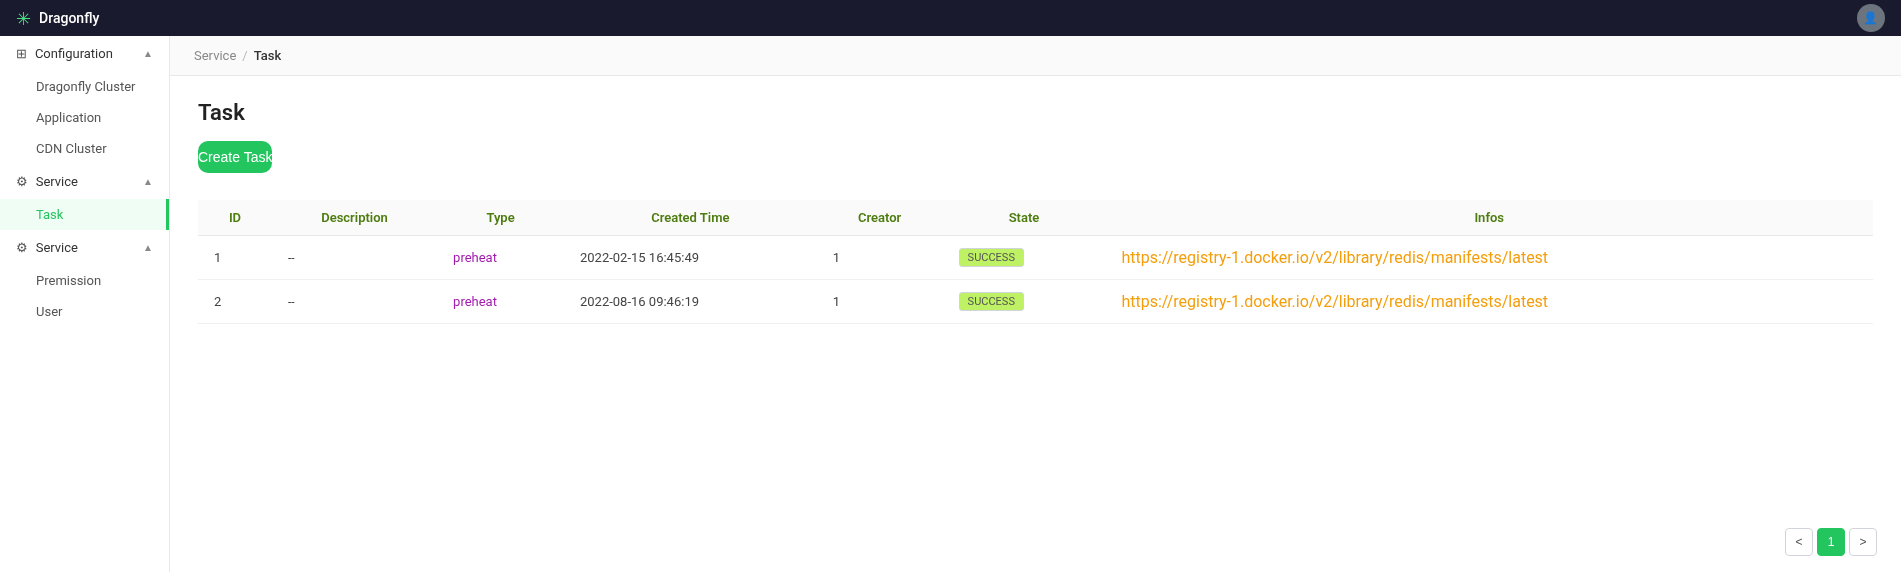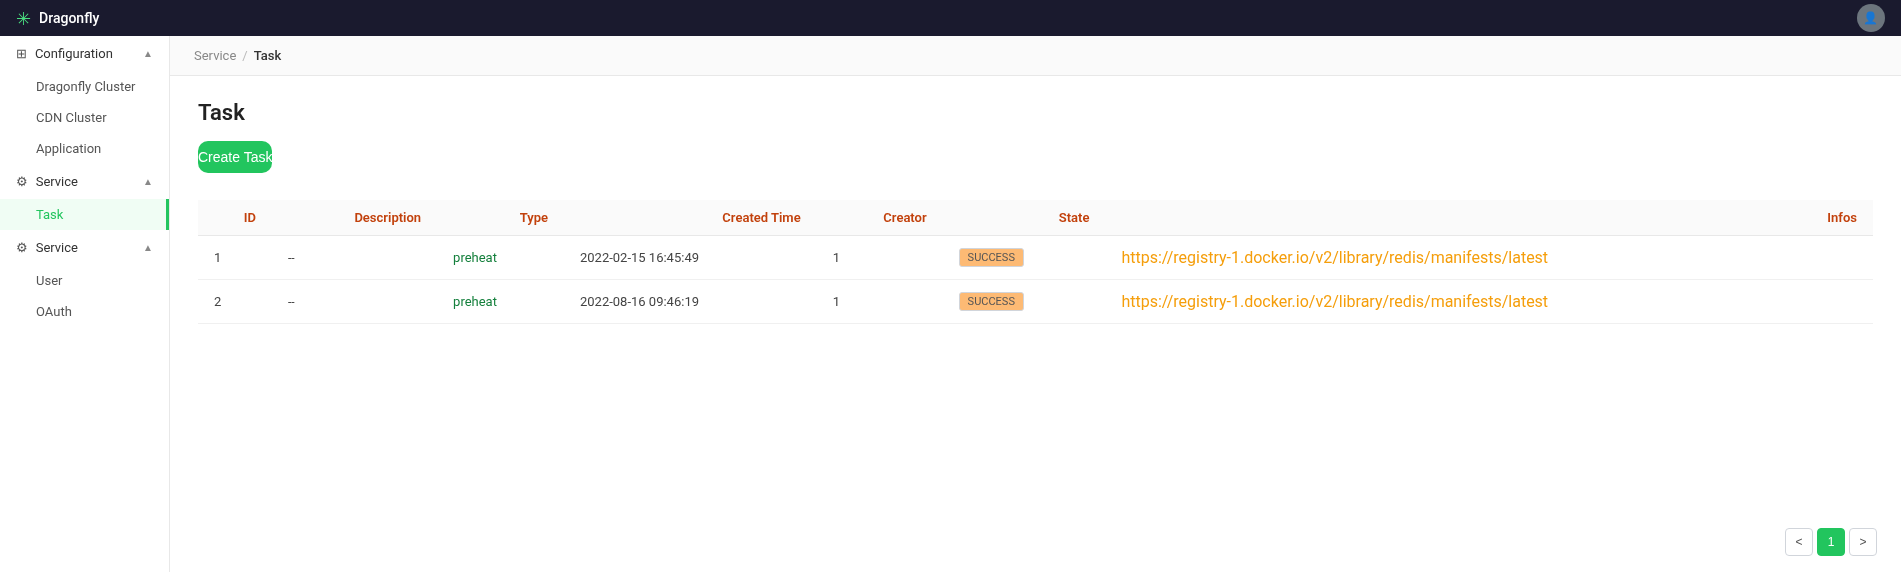--- a/index.html
+++ b/index.html
@@ -143,51 +143,51 @@
       font-weight: 500;
     }
 
     
     .task-table {
       width: 100%;
       border-collapse: collapse;
       font-size: 13px;
     }
     .task-table th {
-      text-align: right;
+      text-align: center;
       padding: 10px 16px;
       font-weight: 600;
-      color: #c2410c;
+      color: #4d7c0f;
       border-bottom: 1px solid #e8e8e8;
       background: #fafafa;
     }
     .task-table td {
       padding: 12px 16px;
       color: #444;
       border-bottom: 1px solid #f0f0f0;
     }
     .type-link {
-      color: #15803d;
+      color: #a21caf;
       cursor: pointer;
       text-decoration: none;
     }
     .info-link {
       color: #f59e0b;
       cursor: pointer;
       text-decoration: none;
       font-size: 16px;
     }
     .status-badge {
       display: inline-block;
       padding: 2px 8px;
       border: 1px solid #d1d5db;
       border-radius: 3px;
       font-size: 11px;
       color: #555;
-      background: #fdba74;
+      background: #bef264;
     }
 
     
     .pagination {
       position: fixed;
       bottom: 16px;
       right: 24px;
       display: flex;
       align-items: center;
       gap: 4px;
@@ -234,24 +234,24 @@
         <span class="section-title-wrap">
           <span class="section-icon">⊞</span>
           <span>Configuration</span>
         </span>
         <span class="chevron">▲</span>
       </div>
       <div class="sidebar-item">
         <span>Dragonfly Cluster</span>
       </div>
       <div class="sidebar-item">
+        <span>Application</span>
+      </div>
+      <div class="sidebar-item">
         <span>CDN Cluster</span>
-      </div>
-      <div class="sidebar-item">
-        <span>Application</span>
       </div>
     </div>
 
     <div class="sidebar-section">
       <div class="sidebar-section-header">
         <span class="section-title-wrap">
           <span class="section-icon">⚙</span>
           <span>Service</span>
         </span>
         <span class="chevron">▲</span>
@@ -263,24 +263,24 @@
 
     <div class="sidebar-section">
       <div class="sidebar-section-header">
         <span class="section-title-wrap">
           <span class="section-icon">⚙</span>
           <span>Service</span>
         </span>
         <span class="chevron">▲</span>
       </div>
       <div class="sidebar-item">
+        <span>Premission</span>
+      </div>
+      <div class="sidebar-item">
         <span>User</span>
-      </div>
-      <div class="sidebar-item">
-        <span>OAuth</span>
       </div>
     </div>
 
   </div>
 
   <div class="content">
 
     <div class="breadcrumb">
       <span class="breadcrumb-link">Service</span>
       <span class="breadcrumb-sep">/</span>

